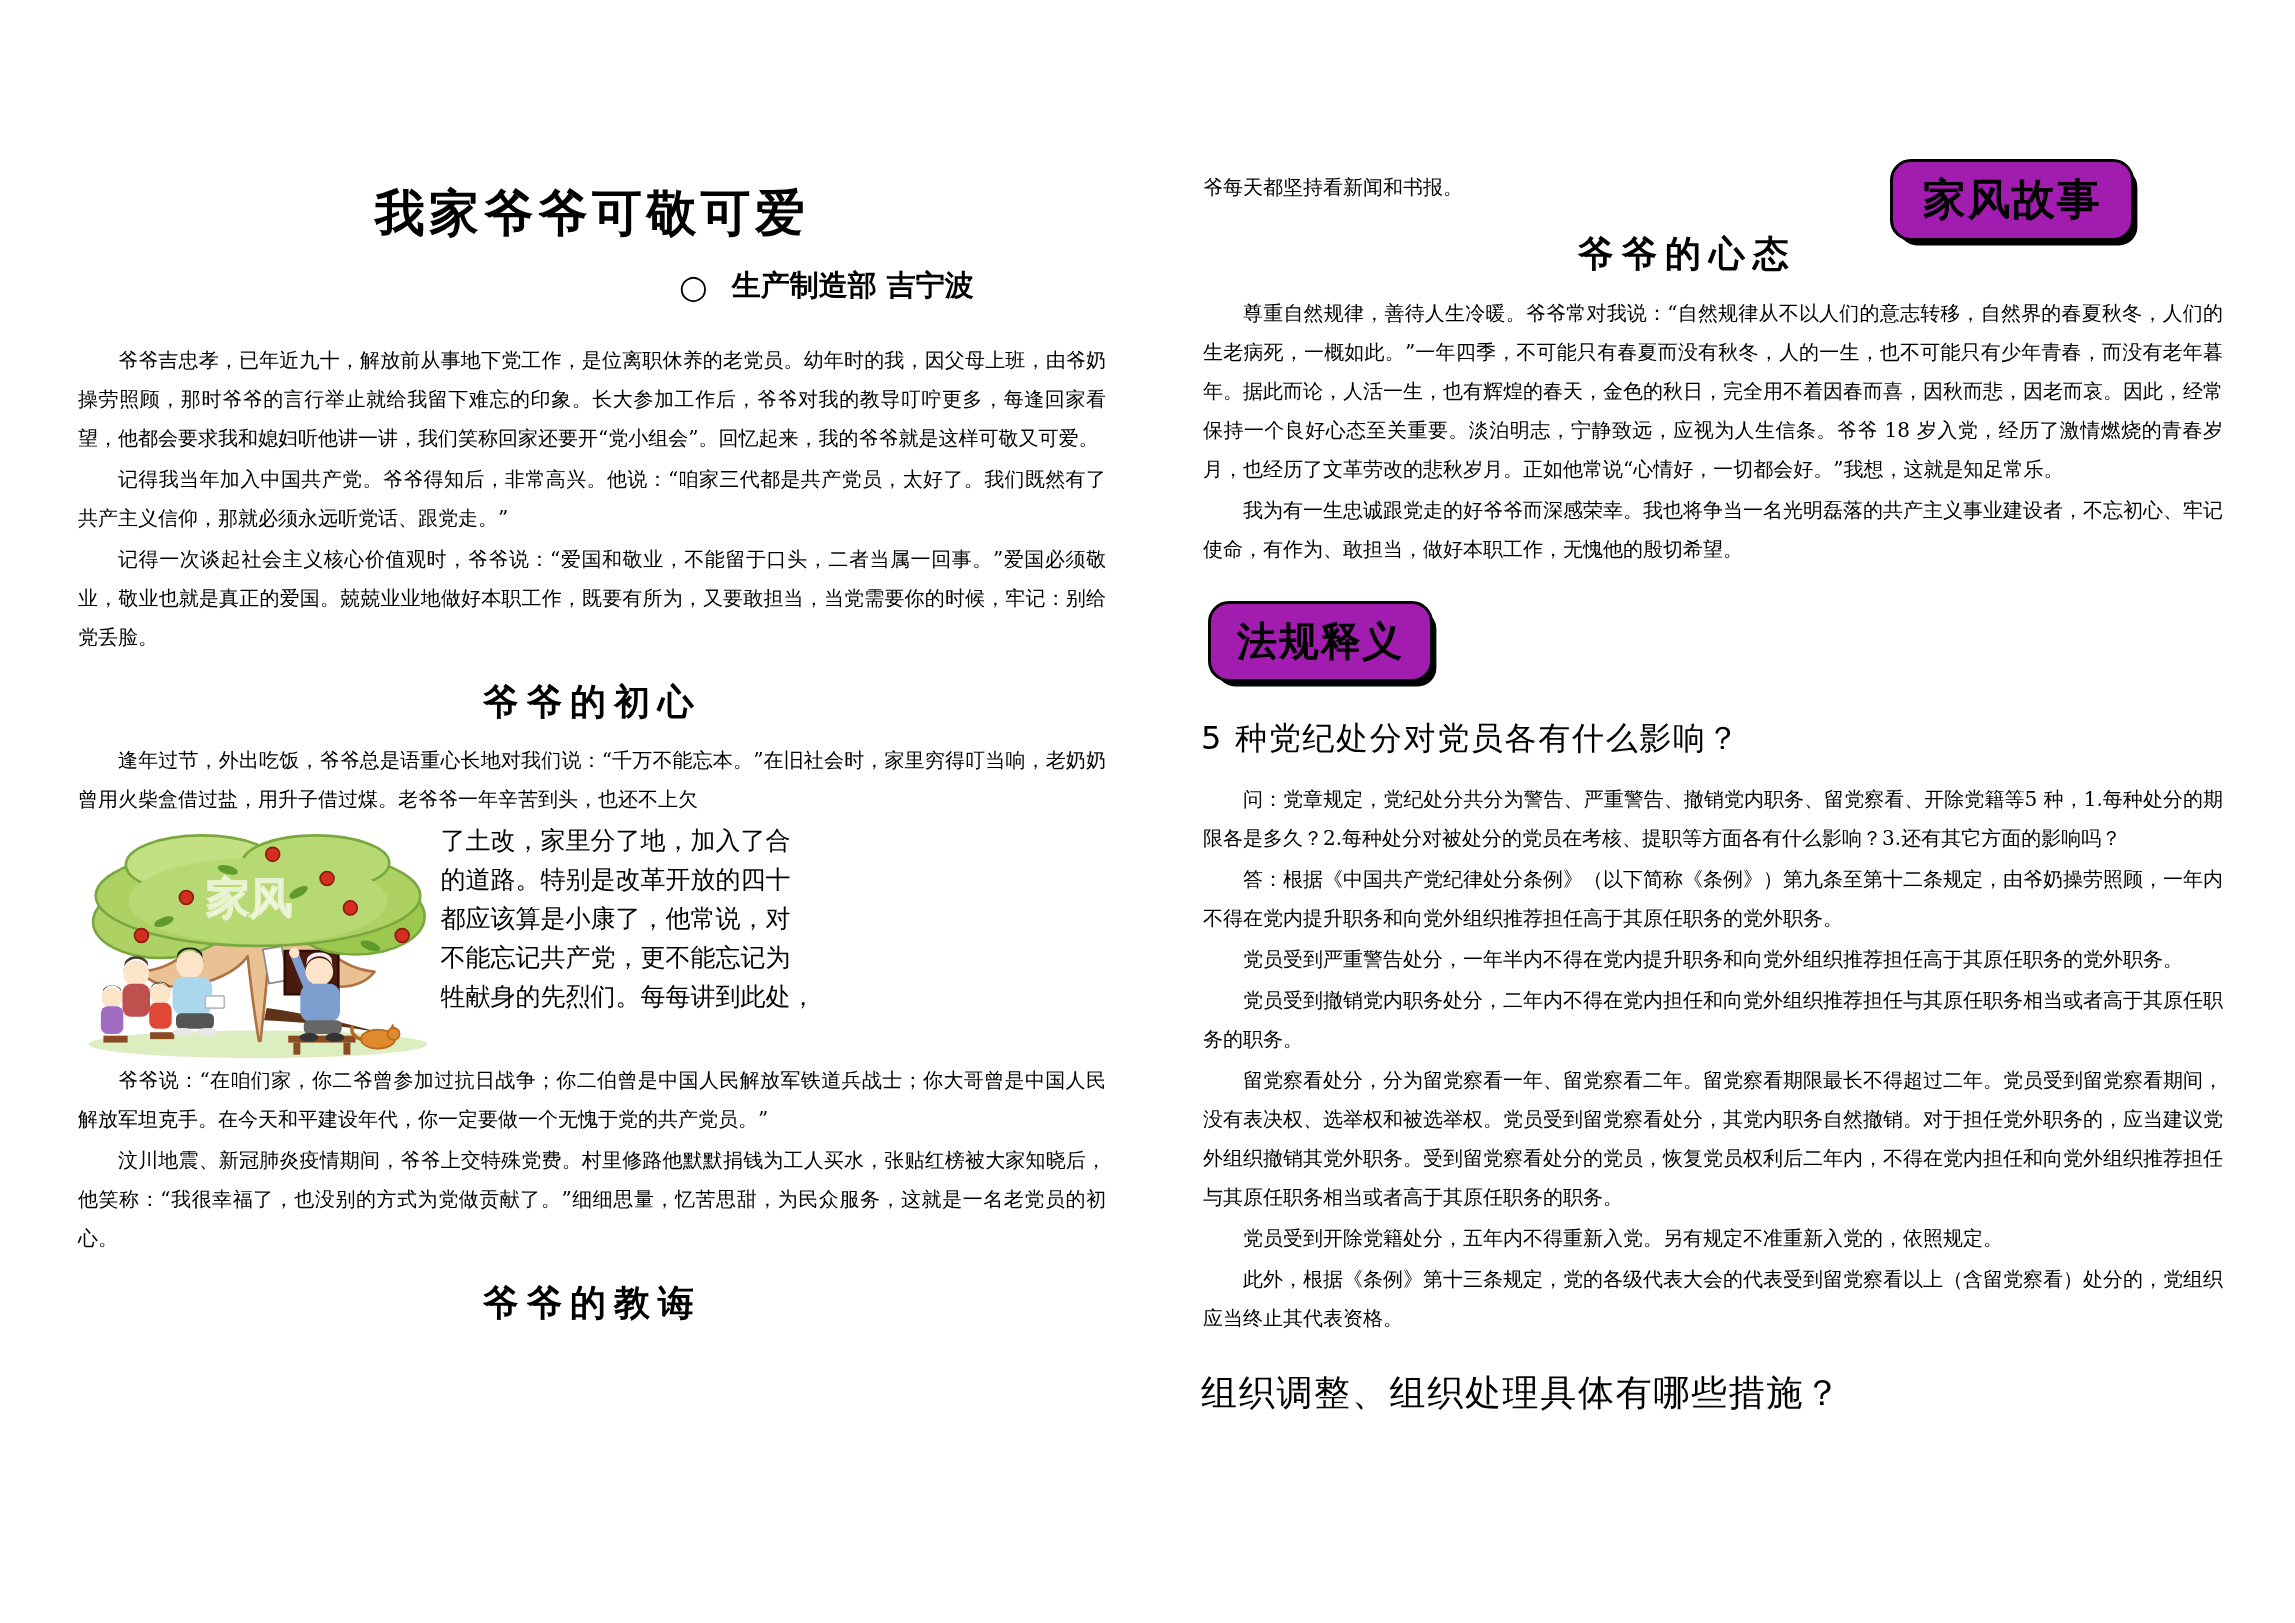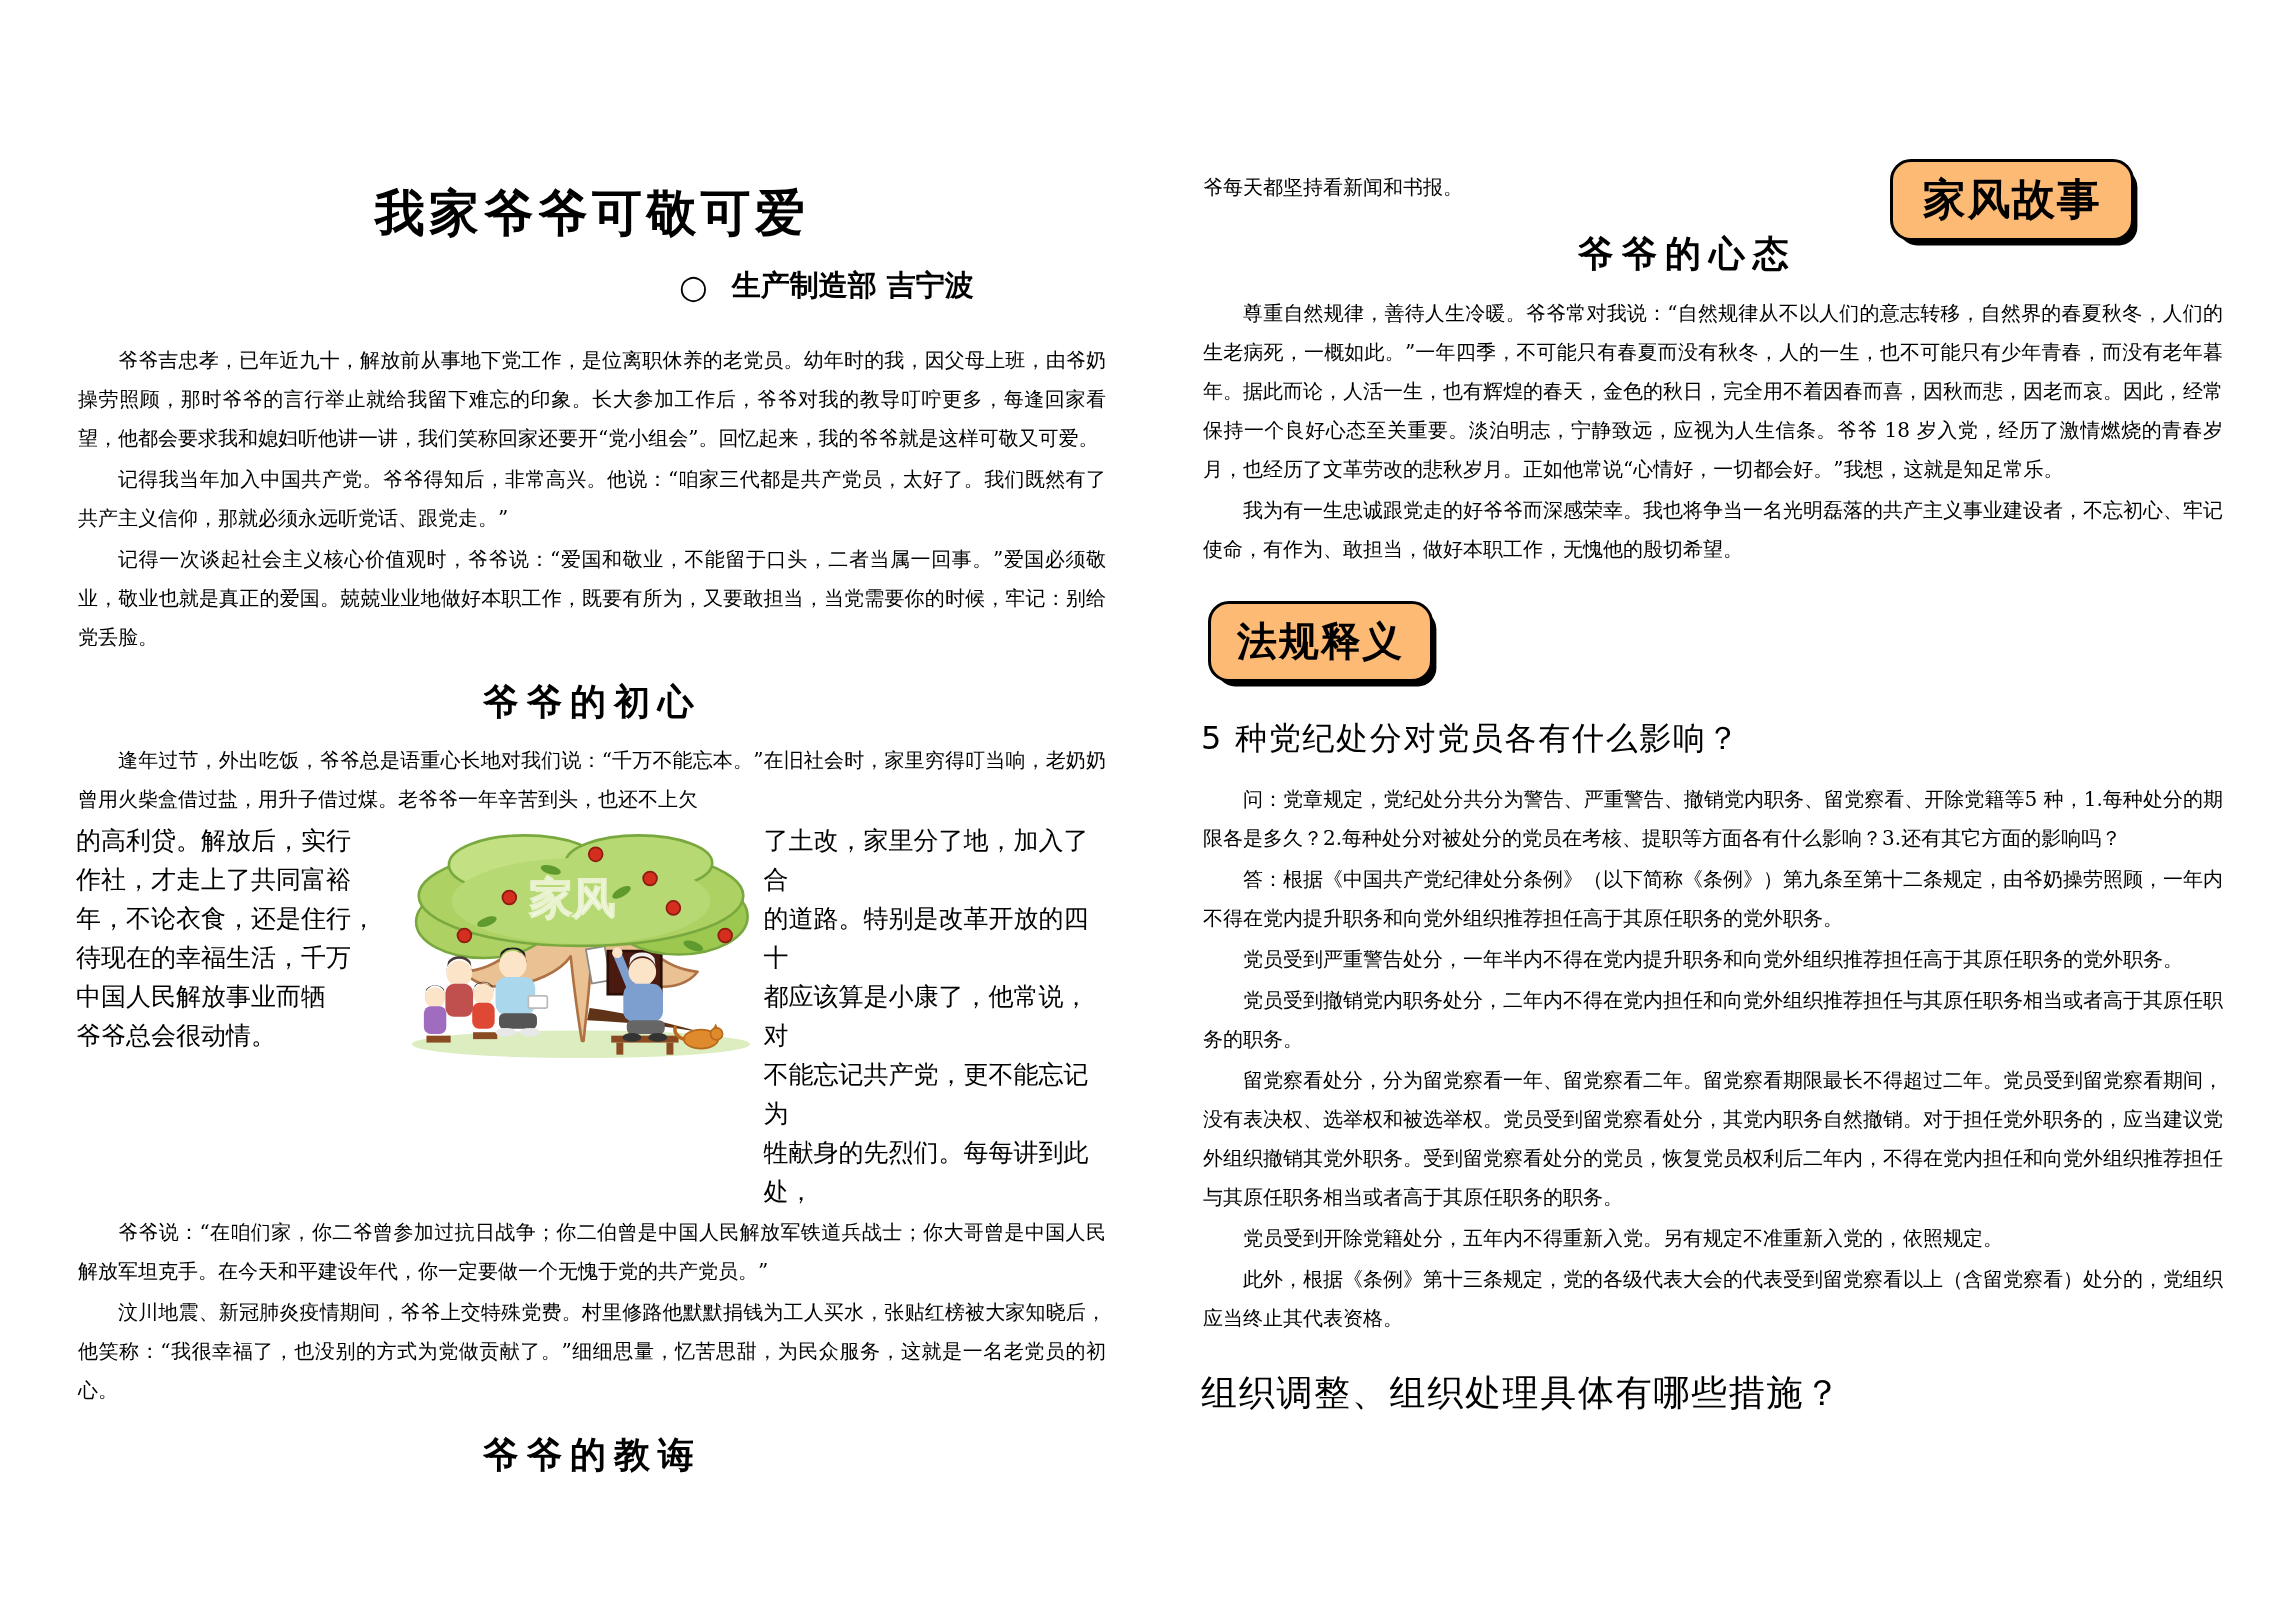--- a/index.html
+++ b/index.html
@@ -32,21 +32,21 @@
   }
 
   .wrap-row{display:flex;align-items:flex-start;}
   .wrap-col{white-space:pre-line;font-size:25px;line-height:39px;text-align:left;}
   .wrap-left{width:323px;}
   .wrap-right{flex:1;}
   .figure{width:354px;margin:3.5px 5.2px 0;flex:0 0 auto;}
   .figure svg{display:block;width:100%;height:auto;}
 
   .badge{
-    border:3.5px solid #000;border-radius:21px;background:#fdba74;
+    border:3.5px solid #000;border-radius:21px;background:#a21caf;
     font-weight:bold;font-family:"DejaVu Sans","Liberation Sans",sans-serif;
     box-shadow:6px 7px 0 -2.6px #000;
   }
   .badge-family{
     position:absolute;top:5.2px;right:91px;
     font-size:43px;padding:8.7px 29.5px;letter-spacing:1.7px;
   }
   .badge-reg{
     display:inline-block;margin:29.5px 0 7px 7px;
     font-size:40px;padding:10.4px 26px;letter-spacing:1.7px;
@@ -72,26 +72,20 @@
 
   <p class="ind intro">爷爷吉忠孝，已年近九十，解放前从事地下党工作，是位离职休养的老党员。幼年时的我，因父母上班，由爷奶操劳照顾，那时爷爷的言行举止就给我留下难忘的印象。长大参加工作后，爷爷对我的教导叮咛更多，每逢回家看望，他都会要求我和媳妇听他讲一讲，我们笑称回家还要开“党小组会”。回忆起来，我的爷爷就是这样可敬又可爱。</p>
 
   <p class="ind">记得我当年加入中国共产党。爷爷得知后，非常高兴。他说：“咱家三代都是共产党员，太好了。我们既然有了共产主义信仰，那就必须永远听党话、跟党走。”</p>
   <p class="ind">记得一次谈起社会主义核心价值观时，爷爷说：“爱国和敬业，不能留于口头，二者当属一回事。”爱国必须敬业，敬业也就是真正的爱国。兢兢业业地做好本职工作，既要有所为，又要敢担当，当党需要你的时候，牢记：别给党丢脸。</p>
 
   <h2 class="sec">爷爷的初心</h2>
   <p class="ind">逢年过节，外出吃饭，爷爷总是语重心长地对我们说：“千万不能忘本。”在旧社会时，家里穷得叮当响，老奶奶曾用火柴盒借过盐，用升子借过煤。老爷爷一年辛苦到头，也还不上欠</p>
 
   <div class="wrap-row">
-    <div class="wrap-col wrap-left">的高利贷。解放后，实行
-作社，才走上了共同富裕
-年，不论衣食，还是住行，
-待现在的幸福生活，千万
-中国人民解放事业而牺
-爷爷总会很动情。</div>
     <div class="figure">
       <svg viewBox="0 0 410 272" xmlns="http://www.w3.org/2000/svg">
 
         <ellipse cx="205" cy="254" rx="196" ry="16" fill="#dcedc0"></ellipse>
 
         <path d="M215,212 C260,218 300,228 345,240 C300,232 255,228 212,226 Z" fill="#5f3317"></path>
 
         <path d="M206,250 C201,220 197,190 193,152 C181,170 150,184 118,187 C96,189 79,182 70,170 C90,168 108,160 122,148 C101,152 83,148 72,138 C95,134 119,123 137,107 L162,120 C176,130 186,137 193,128 L193,118 L217,118 C217,136 231,131 249,121 L273,107 C291,123 314,134 338,137 C327,147 309,151 289,148 C303,160 320,168 340,170 C331,182 314,189 292,187 C260,184 229,170 217,152 C215,190 211,220 208,250 Z" fill="#e9c193" stroke="#ad7143" stroke-width="3" stroke-linejoin="round"></path>
 
         <g>

